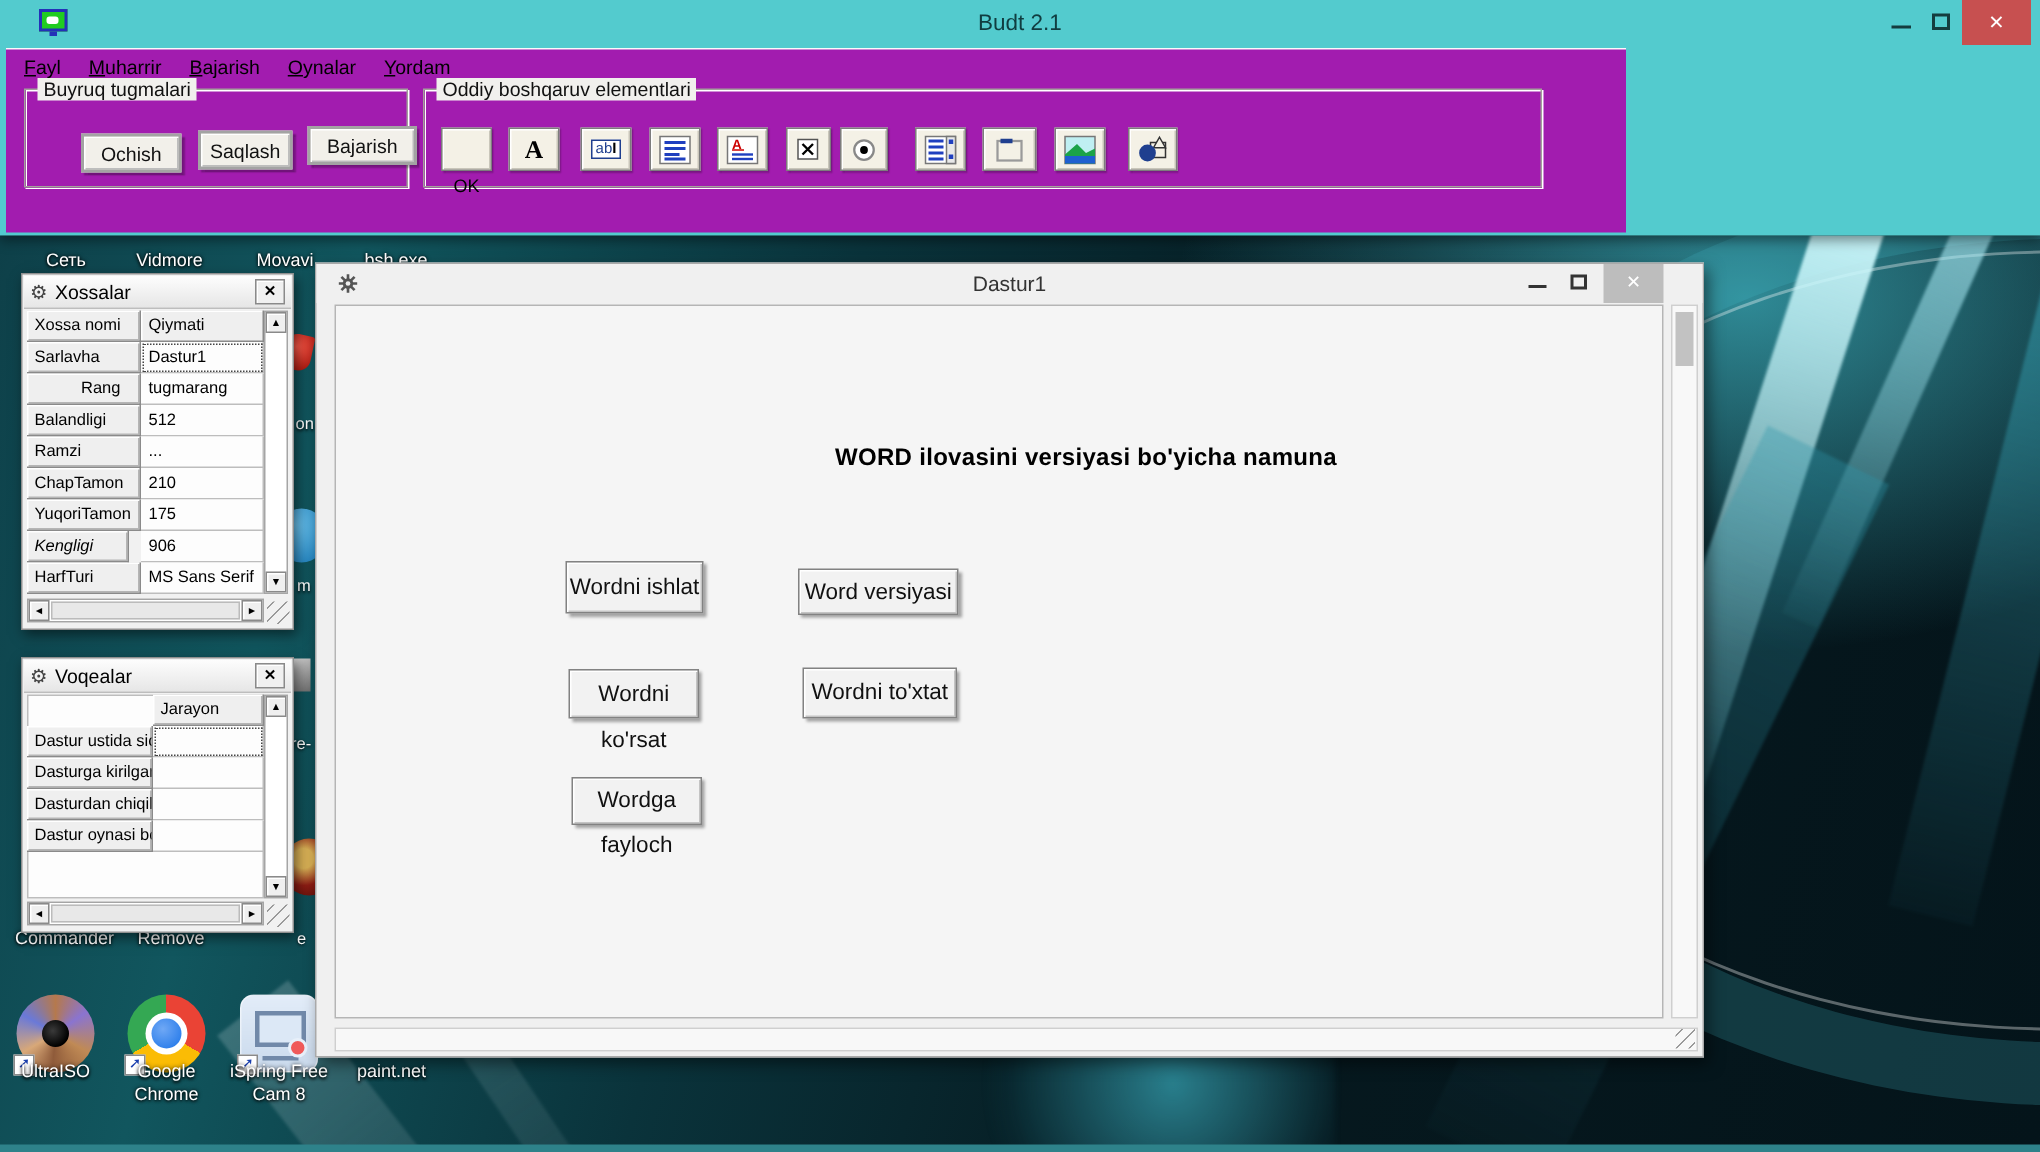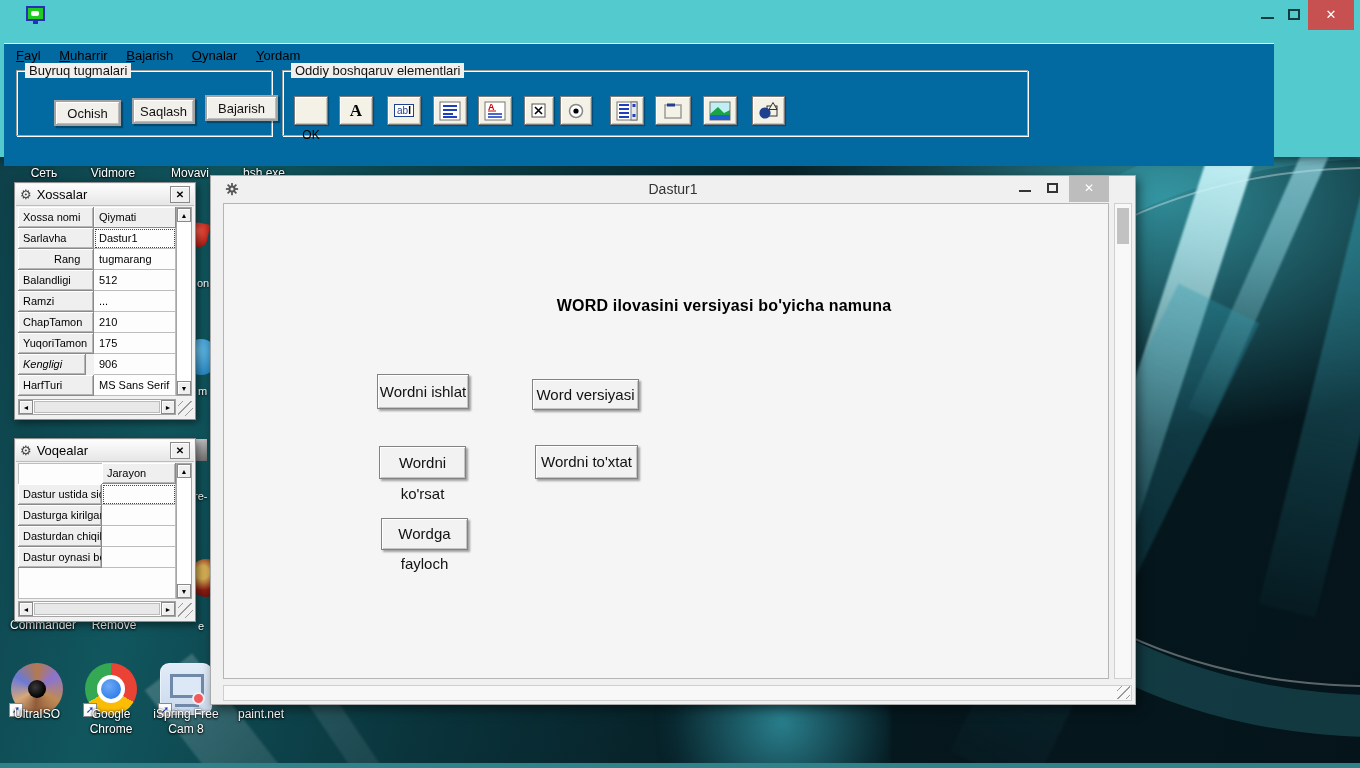--- a/index.html
+++ b/index.html
@@ -63,21 +63,21 @@
     box-shadow:0 3px 8px rgba(0,0,0,.45); z-index:30; }
   #main-titlebar { position:absolute; left:0; top:0; width:100%; height:30px; }
   #main-title { position:absolute; left:0; top:7px; width:100%; text-align:center; font-size:15px; color:#103d40; }
   .app-icon { position:absolute; left:26px; top:6px; width:19px; height:15px; border:2px solid #2431b8; background:#21cc21; }
   .app-icon i { position:absolute; left:3px; top:3px; width:8px; height:5px; background:#fff; border-radius:2px; }
   .app-icon::after { content:""; position:absolute; left:5px; top:13px; width:5px; height:3px; background:#2431b8; }
   .cap-min { position:absolute; left:1261px; top:17px; width:13px; height:2px; background:#143c3e; }
   .cap-max { position:absolute; left:1288px; top:9px; width:12px; height:11px; border:2px solid #143c3e; }
   .cap-close { position:absolute; left:1308px; top:0; width:46px; height:30px; background:#c75050; color:#fff;
     font-size:13px; text-align:center; line-height:29px; }
-  #main-client { position:absolute; left:4px; top:43px; width:1270px; height:123px; background:#0369a1;
+  #main-client { position:absolute; left:4px; top:32px; width:1080px; height:123px; background:#a21caf;
     border-top:1px solid #fafafa; }
   #menubar { position:absolute; left:12px; top:4px; height:18px; font-size:13px; color:#000; }
   .menu-item { display:inline-block; margin-right:15px; }
   .menu-item::first-letter { text-decoration:underline; }
   .groupbox { position:absolute; border:1px solid #a3a09b; box-shadow:1px 1px 0 #fff inset, 1px 1px 0 #fff; }
   .groupbox-label { position:absolute; top:-8px; left:8px; background:#f1f0ed; padding:0 4px; font-size:13px; color:#111; }
   #gb-commands { left:12px; top:26px; width:256px; height:66px; }
   #gb-controls { left:278px; top:26px; width:746px; height:66px; }
   .cmd-btn { position:absolute; background:#f2f0ea; border:2px solid #a3a3a3; font-size:13px; color:#111;
     box-shadow:inset 1px 1px 0 #fff, inset -1px -1px 0 #bdbdbd, 2px 2px 1px rgba(0,0,0,.30); text-align:center;margin-left:21px; }
@@ -284,20 +284,21 @@
     <div class="sb-btn" style="right:0; top:0;">►</div>
   </div>
   <div class="grip" style="right:2px; bottom:3px;"></div>
 </div>
 
 <div id="main-window">
   <div id="main-titlebar">
     <div class="app-icon">
         <i></i>
       </div>
+    <div id="main-title">Budt 2.1</div>
     <div class="cap-min"></div>
     <div class="cap-max"></div>
     <div class="cap-close">✕</div>
   </div>
   <div id="main-client">
     <div id="menubar">
       <span class="menu-item">Fayl</span>
       <span class="menu-item">Muharrir</span>
       <span class="menu-item">Bajarish</span>
       <span class="menu-item">Oynalar</span>

